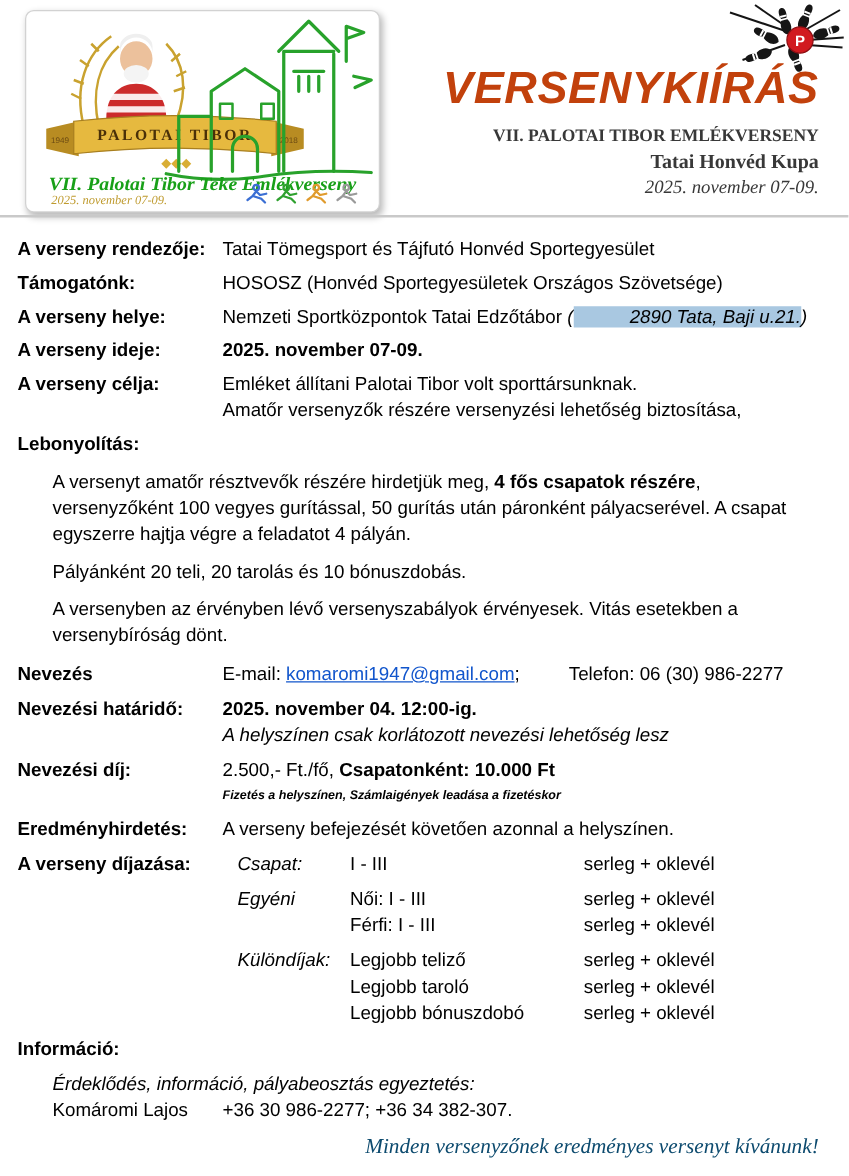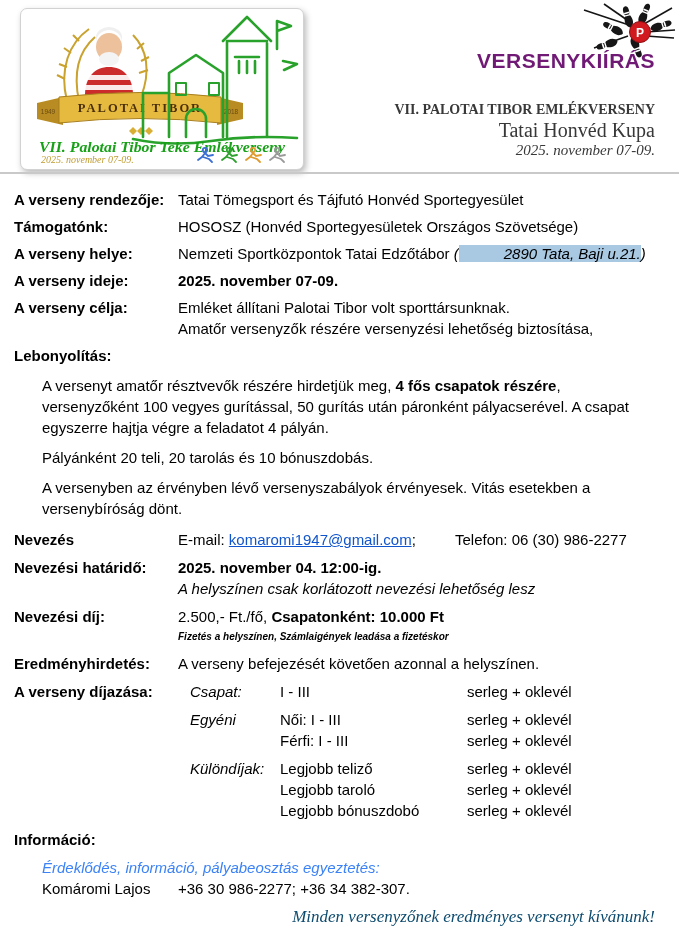--- a/index.html
+++ b/index.html
@@ -14,29 +14,29 @@
   
   .header{position:relative;height:173px;}
   .logo-card{
     position:absolute;left:20px;top:8px;width:282px;height:160px;
     background:#fff;border:1px solid #d2d2d2;border-radius:7px;
     box-shadow:2px 3px 6px rgba(0,0,0,.28);
   }
   .pins-wrap{position:absolute;right:3px;top:2px;}
   .doc-type{
     position:absolute;right:24px;top:49px;
-    font-size:21px;font-weight:700;
-    letter-spacing:.5px;color:#701a75;white-space:nowrap;
+    font-size:36px;font-weight:700;font-style:italic;
+    letter-spacing:.5px;color:#c2410c;white-space:nowrap;
   }
   .title-block{
     position:absolute;right:24px;top:99px;text-align:right;
     font-family:"Liberation Serif",serif;color:#383838;
   }
   .event-title{font-size:14px;font-weight:700;line-height:21px;}
-  .event-subtitle{font-size:20px;font-weight:400;line-height:20px;}
+  .event-subtitle{font-size:16px;font-weight:700;line-height:20px;}
   .event-date{font-size:15px;font-style:italic;line-height:20px;}
   .rule{position:absolute;left:0;right:0;top:172px;height:2px;background:#c9c9c9;}
   
   .bodyc{padding:16px 24px 0 14px;}
   .drow{display:flex;margin-bottom:6px;line-height:21px;}
   .dlabel{flex:0 0 164px;font-weight:700;}
   .dval{flex:1;}
   .b{font-weight:700;}
   .it{font-style:italic;}
   .hl{background:#a9c8e1;padding-left:45px;}
@@ -48,21 +48,21 @@
   .email-cell{flex:0 0 277px;}
   a.email{color:#1155cc;text-decoration:underline;}
   .note-it{font-style:italic;}
   .fee-note{font-size:10px;font-weight:700;font-style:italic;line-height:19px;}
   .aw{display:flex;line-height:21px;margin-bottom:7px;}
   .aw-cat{flex:0 0 90px;font-style:italic;}
   .aw-item{flex:0 0 187px;}
   .aw-rows{flex:1;}
   .aw-line{display:flex;line-height:21px;}
   .info-note{margin:7px 0 0 28px;line-height:21px;}
-  .navy{color:#3b82f6;font-style:italic;}
+  .navy{color:#000000;font-style:italic;}
   .contact{display:flex;margin-left:28px;line-height:21px;}
   .contact-name{flex:0 0 136px;}
   .footer-note{
     text-align:right;margin-top:8px;
     font-family:"Liberation Serif",serif;font-style:italic;
     font-size:17px;color:#0c4a6e;
   }
 </style>
 </head>
 <body>

